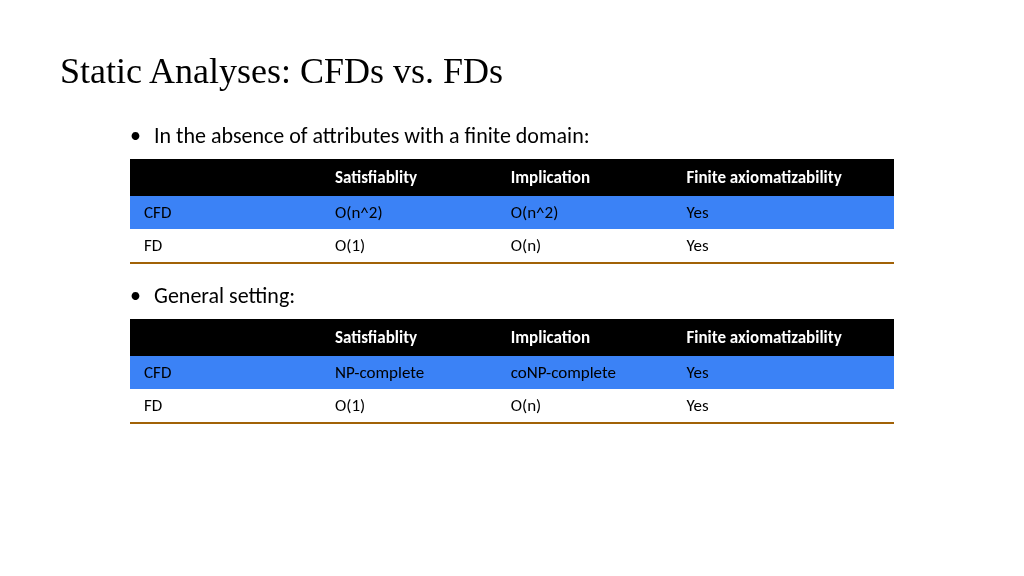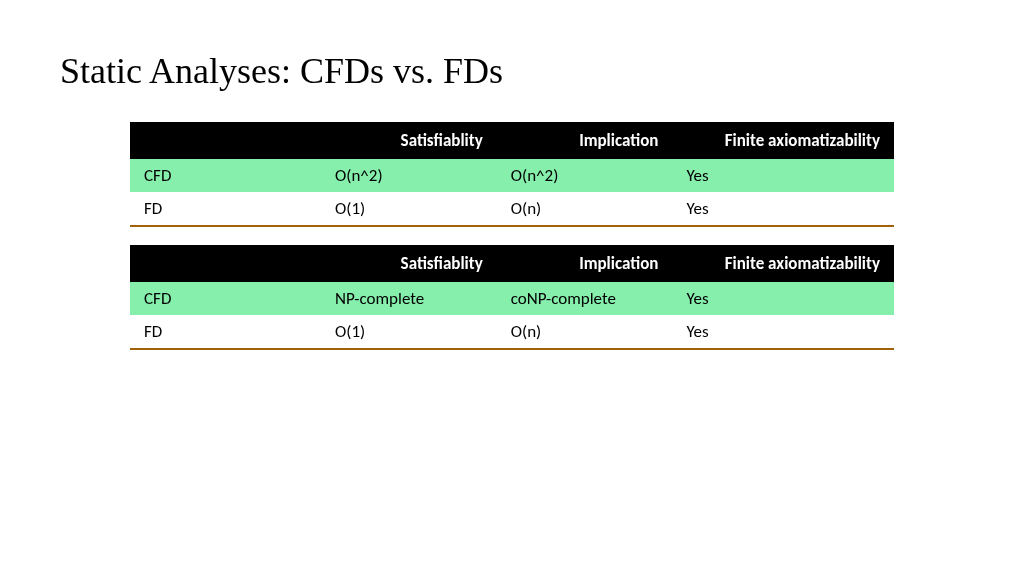--- a/index.html
+++ b/index.html
@@ -37,47 +37,48 @@
   .tbl {
     width: 100%;
     border-collapse: collapse;
     margin-bottom: 18px;
     font-size: 17px;
     margin-top: 4px;
   }
   .tbl th {
     background: #000000;
     color: #ffffff;
-    text-align: right;
+    text-align: left;
     font-weight: 700;
     padding: 8px 14px;
     vertical-align: top;
   }
   .tbl td {
     padding: 6px 14px;
     text-align: left;
   }
   .tbl tr.row-alt td {
-    background: #86efac;
+    background: #3b82f6;
   }
   .tbl tr.row-last td {
     border-bottom: 2px solid #a16207;
   }
   .col1 { width: 25%; }
   .col2 { width: 23%; }
   .col3 { width: 23%; }
   .col4 { width: 29%; }
 </style>
 </head>
 <body>
 
 <h1 class="title">Static Analyses: CFDs vs. FDs</h1>
 
 <div class="bullet-section">
 
+  <div class="bullet">In the absence of attributes with a finite domain:</div>
 
   <table class="tbl">
     <thead>
       <tr>
         <th class="col1"></th>
         <th class="col2">Satisfiablity</th>
         <th class="col3">Implication</th>
         <th class="col4">Finite axiomatizability</th>
       </tr>
     </thead>
@@ -90,20 +91,21 @@
       </tr>
       <tr class="row-last">
         <td>FD</td>
         <td>O(1)</td>
         <td>O(n)</td>
         <td>Yes</td>
       </tr>
     </tbody>
   </table>
 
+  <div class="bullet">General setting:</div>
 
   <table class="tbl">
     <thead>
       <tr>
         <th class="col1"></th>
         <th class="col2">Satisfiablity</th>
         <th class="col3">Implication</th>
         <th class="col4">Finite axiomatizability</th>
       </tr>
     </thead>

